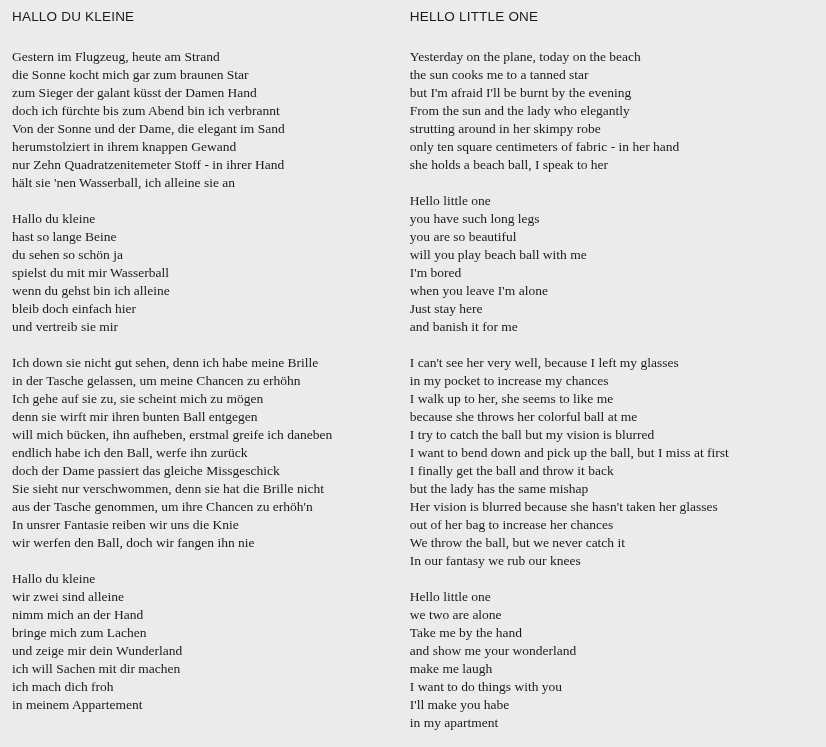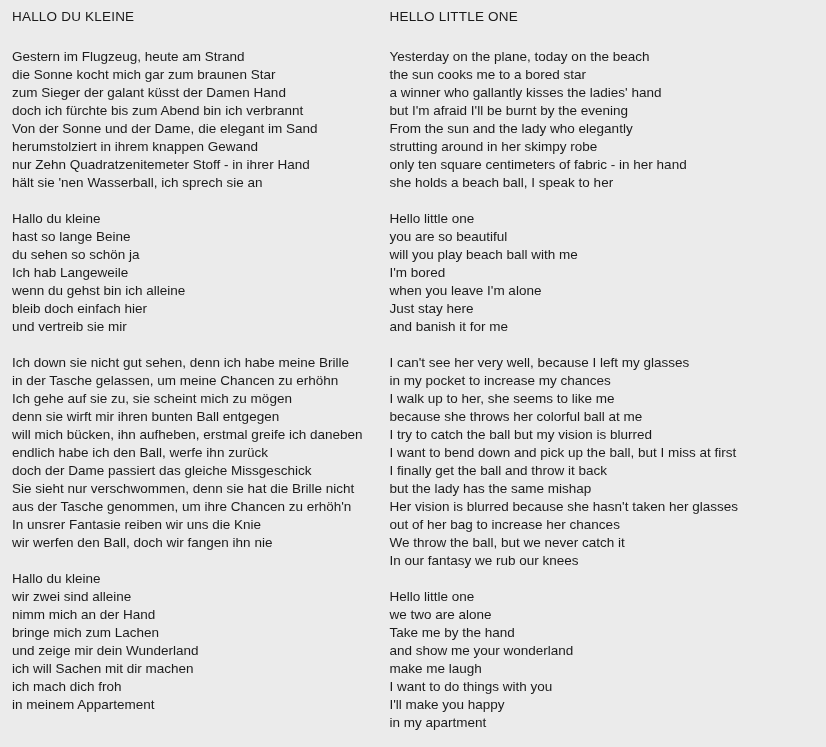--- a/index.html
+++ b/index.html
@@ -39,20 +39,21 @@
   }
   .title {
     font-size: 13.5px;
     letter-spacing: 0.2px;
     line-height: 18px;
     margin: 0 0 22px 0;
     white-space: pre;
   }
   .stanza {
     margin: 0 0 18px 0;
+    font-family: Liberation Serif, serif;
   }
   .line {
     font-size: 13.5px;
     line-height: 18px;
     white-space: pre;
     margin: 0;
   }
 </style>
 </head>
 <body>
@@ -63,27 +64,27 @@
     <div class="col col-left">
       <div class="title">HALLO DU KLEINE</div>
       <div class="stanza">
         <div class="line">Gestern im Flugzeug, heute am Strand</div>
         <div class="line">die Sonne kocht mich gar zum braunen Star</div>
         <div class="line">zum Sieger der galant küsst der Damen Hand</div>
         <div class="line">doch ich fürchte bis zum Abend bin ich verbrannt</div>
         <div class="line">Von der Sonne und der Dame, die elegant im Sand</div>
         <div class="line">herumstolziert in ihrem knappen Gewand</div>
         <div class="line">nur Zehn Quadratzenitemeter Stoff - in ihrer Hand</div>
-        <div class="line">hält sie 'nen Wasserball, ich sprech sie an</div>
+        <div class="line">hält sie 'nen Wasserball, ich alleine sie an</div>
       </div>
       <div class="stanza">
         <div class="line">Hallo du kleine</div>
         <div class="line">hast so lange Beine</div>
         <div class="line">du sehen so schön ja</div>
-        <div class="line">Ich hab Langeweile</div>
+        <div class="line">spielst du mit mir Wasserball</div>
         <div class="line">wenn du gehst bin ich alleine</div>
         <div class="line">bleib doch einfach hier</div>
         <div class="line">und vertreib sie mir</div>
       </div>
       <div class="stanza">
         <div class="line">Ich down sie nicht gut sehen, denn ich habe meine Brille</div>
         <div class="line">in der Tasche gelassen, um meine Chancen zu erhöhn</div>
         <div class="line">Ich gehe auf sie zu, sie scheint mich zu mögen</div>
         <div class="line">denn sie wirft mir ihren bunten Ball entgegen</div>
         <div class="line">will mich bücken, ihn aufheben, erstmal greife ich daneben</div>
@@ -103,30 +104,30 @@
         <div class="line">ich will Sachen mit dir machen</div>
         <div class="line">ich mach dich froh</div>
         <div class="line">in meinem Appartement</div>
       </div>
     </div>
 
     <div class="col col-right">
       <div class="title">HELLO LITTLE ONE</div>
       <div class="stanza">
         <div class="line">Yesterday on the plane, today on the beach</div>
-        <div class="line">the sun cooks me to a bored star</div>
-        <div class="line">a winner who gallantly kisses the ladies' hand</div>
+        <div class="line">the sun cooks me to a tanned star</div>
         <div class="line">but I'm afraid I'll be burnt by the evening</div>
         <div class="line">From the sun and the lady who elegantly</div>
         <div class="line">strutting around in her skimpy robe</div>
         <div class="line">only ten square centimeters of fabric - in her hand</div>
         <div class="line">she holds a beach ball, I speak to her</div>
       </div>
       <div class="stanza">
         <div class="line">Hello little one</div>
+        <div class="line">you have such long legs</div>
         <div class="line">you are so beautiful</div>
         <div class="line">will you play beach ball with me</div>
         <div class="line">I'm bored</div>
         <div class="line">when you leave I'm alone</div>
         <div class="line">Just stay here</div>
         <div class="line">and banish it for me</div>
       </div>
       <div class="stanza">
         <div class="line">I can't see her very well, because I left my glasses</div>
         <div class="line">in my pocket to increase my chances</div>
@@ -141,19 +142,19 @@
         <div class="line">We throw the ball, but we never catch it</div>
         <div class="line">In our fantasy we rub our knees</div>
       </div>
       <div class="stanza">
         <div class="line">Hello little one</div>
         <div class="line">we two are alone</div>
         <div class="line">Take me by the hand</div>
         <div class="line">and show me your wonderland</div>
         <div class="line">make me laugh</div>
         <div class="line">I want to do things with you</div>
-        <div class="line">I'll make you happy</div>
+        <div class="line">I'll make you habe</div>
         <div class="line">in my apartment</div>
       </div>
     </div>
 
   </div>
 </div>
 
 </body></html>

